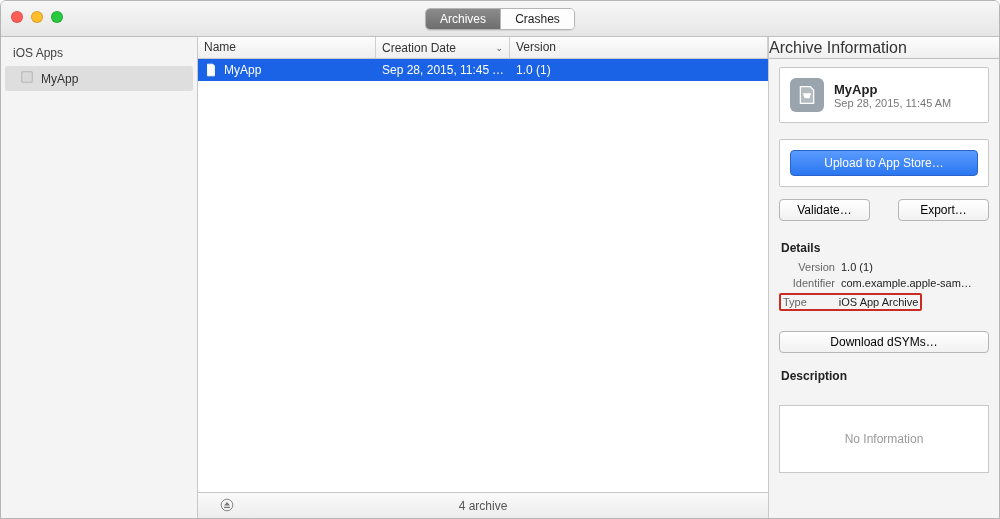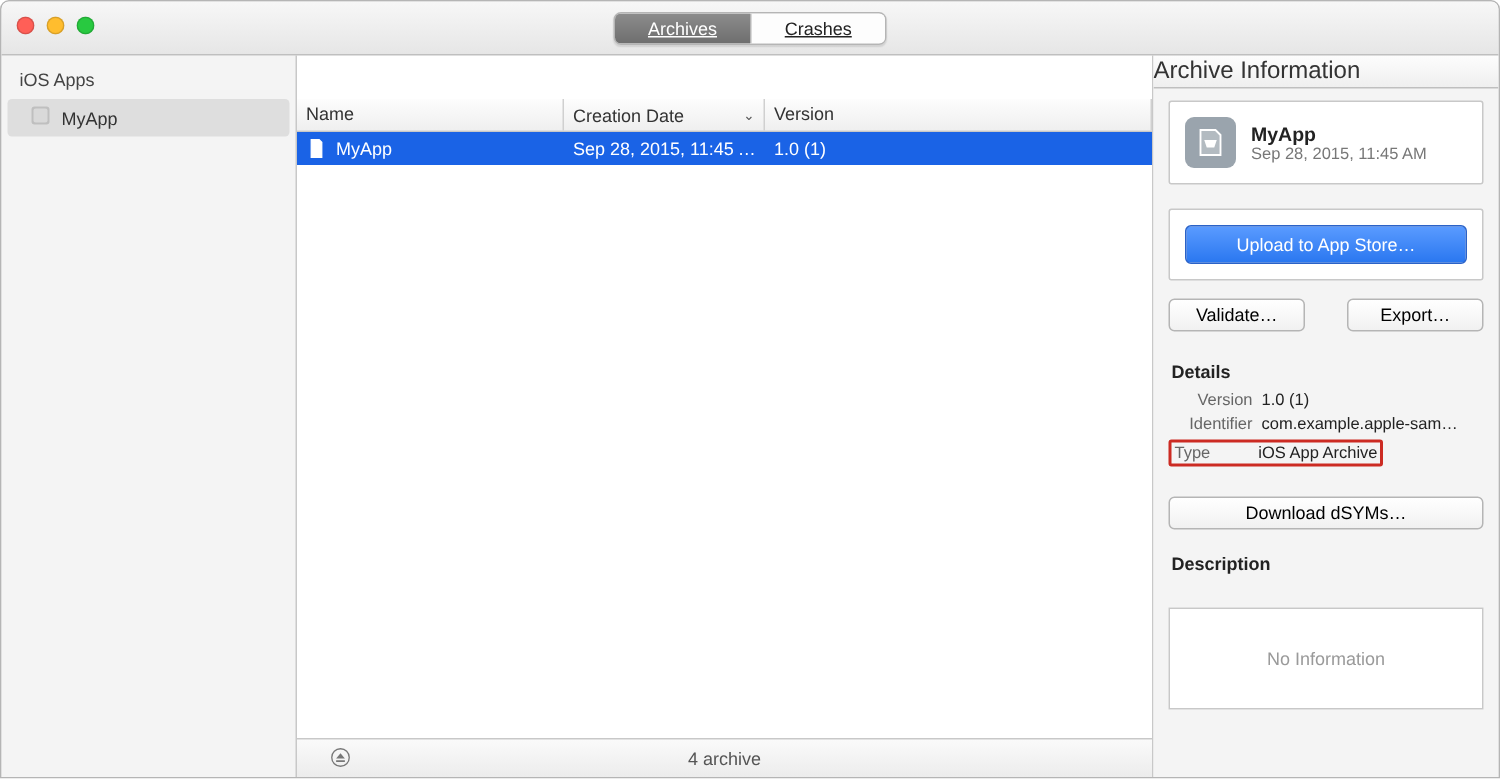--- a/index.html
+++ b/index.html
@@ -4,32 +4,32 @@
 <style>
   * { box-sizing: border-box; margin: 0; padding: 0; }
   html, body { width: 1000px; height: 519px; font-family: -apple-system, "Helvetica Neue", Arial, sans-serif; font-size: 12px; color: #222; }
   .window { width: 1000px; height: 519px; background: #fff; border: 1px solid #b5b5b5; border-radius: 6px 6px 0 0; overflow: hidden; display: flex; flex-direction: column; }
   
   .titlebar { height: 36px; background: linear-gradient(#f7f7f7,#e6e6e6); border-bottom: 1px solid #bfbfbf; position: relative; display:flex; align-items:center; }
   .traffic { position:absolute; left:10px; top:10px; display:flex; gap:8px; }
   .tl { width:12px; height:12px; border-radius:50%; border:1px solid rgba(0,0,0,.15); }
   .tl.red{background:#ff5f57;} .tl.yellow{background:#ffbd2e;} .tl.green{background:#28c940;}
   .segctl { margin:0 auto; display:flex; border:1px solid #b5b5b5; border-radius:5px; overflow:hidden; height:22px; box-shadow: 0 1px 1px rgba(0,0,0,.1);}
-  .seg { width:90px; text-align:center; line-height:20px; font-size:12px; cursor:default;text-decoration:underline; }
+  .seg { width:74px; text-align:center; line-height:20px; font-size:12px; cursor:default; }
   .seg.active { background: linear-gradient(#8c8c8c,#6e6e6e); color:#fff; }
   .seg:not(.active){ background:#fdfdfd; }
   .seg + .seg { border-left:1px solid #b5b5b5; }
   
   .body { flex:1; display:flex; min-height:0; }
   .sidebar { width:197px; background:#f4f4f4; border-right:1px solid #c8c8c8; padding-top:5px;}
   .side-head { font-weight:normal; color:#444; padding:4px 12px; font-size:12px;}
   .side-item { display:flex; align-items:center; gap:6px; padding:3px 10px 3px 14px; margin:2px 4px; border-radius:3px; background:#dedede; color:#333;}
   .side-item svg{width:16px;height:16px;fill:#7a7a7a;}
   .center { flex:1; display:flex; flex-direction:column; min-width:0; border-right:1px solid #c8c8c8;}
-  .cols { display:flex; height:22px; background:linear-gradient(#fdfdfd,#efefef); border-bottom:1px solid #c8c8c8;margin-top:29px;}
+  .cols { display:flex; height:22px; background:linear-gradient(#fdfdfd,#efefef); border-bottom:1px solid #c8c8c8;}
   .col { padding:3px 6px; border-right:1px solid #d0d0d0; font-size:12px; color:#333;}
   .col.name{width:178px;} .col.date{width:134px; display:flex; align-items:center; justify-content:space-between;}
   .col.ver{flex:1;}
   .sort-ind{font-size:9px; color:#555;}
   .rows{flex:1; overflow:auto; background:#fff;}
   .row{display:flex; height:22px; align-items:center; font-size:12px;}
   .row.sel{background:#1a63e6; color:#fff;}
   .cell{padding:0 6px; white-space:nowrap; overflow:hidden; text-overflow:ellipsis;}
   .cell.name{width:178px; display:flex; align-items:center; gap:6px;}
   .cell.date{width:134px;}

